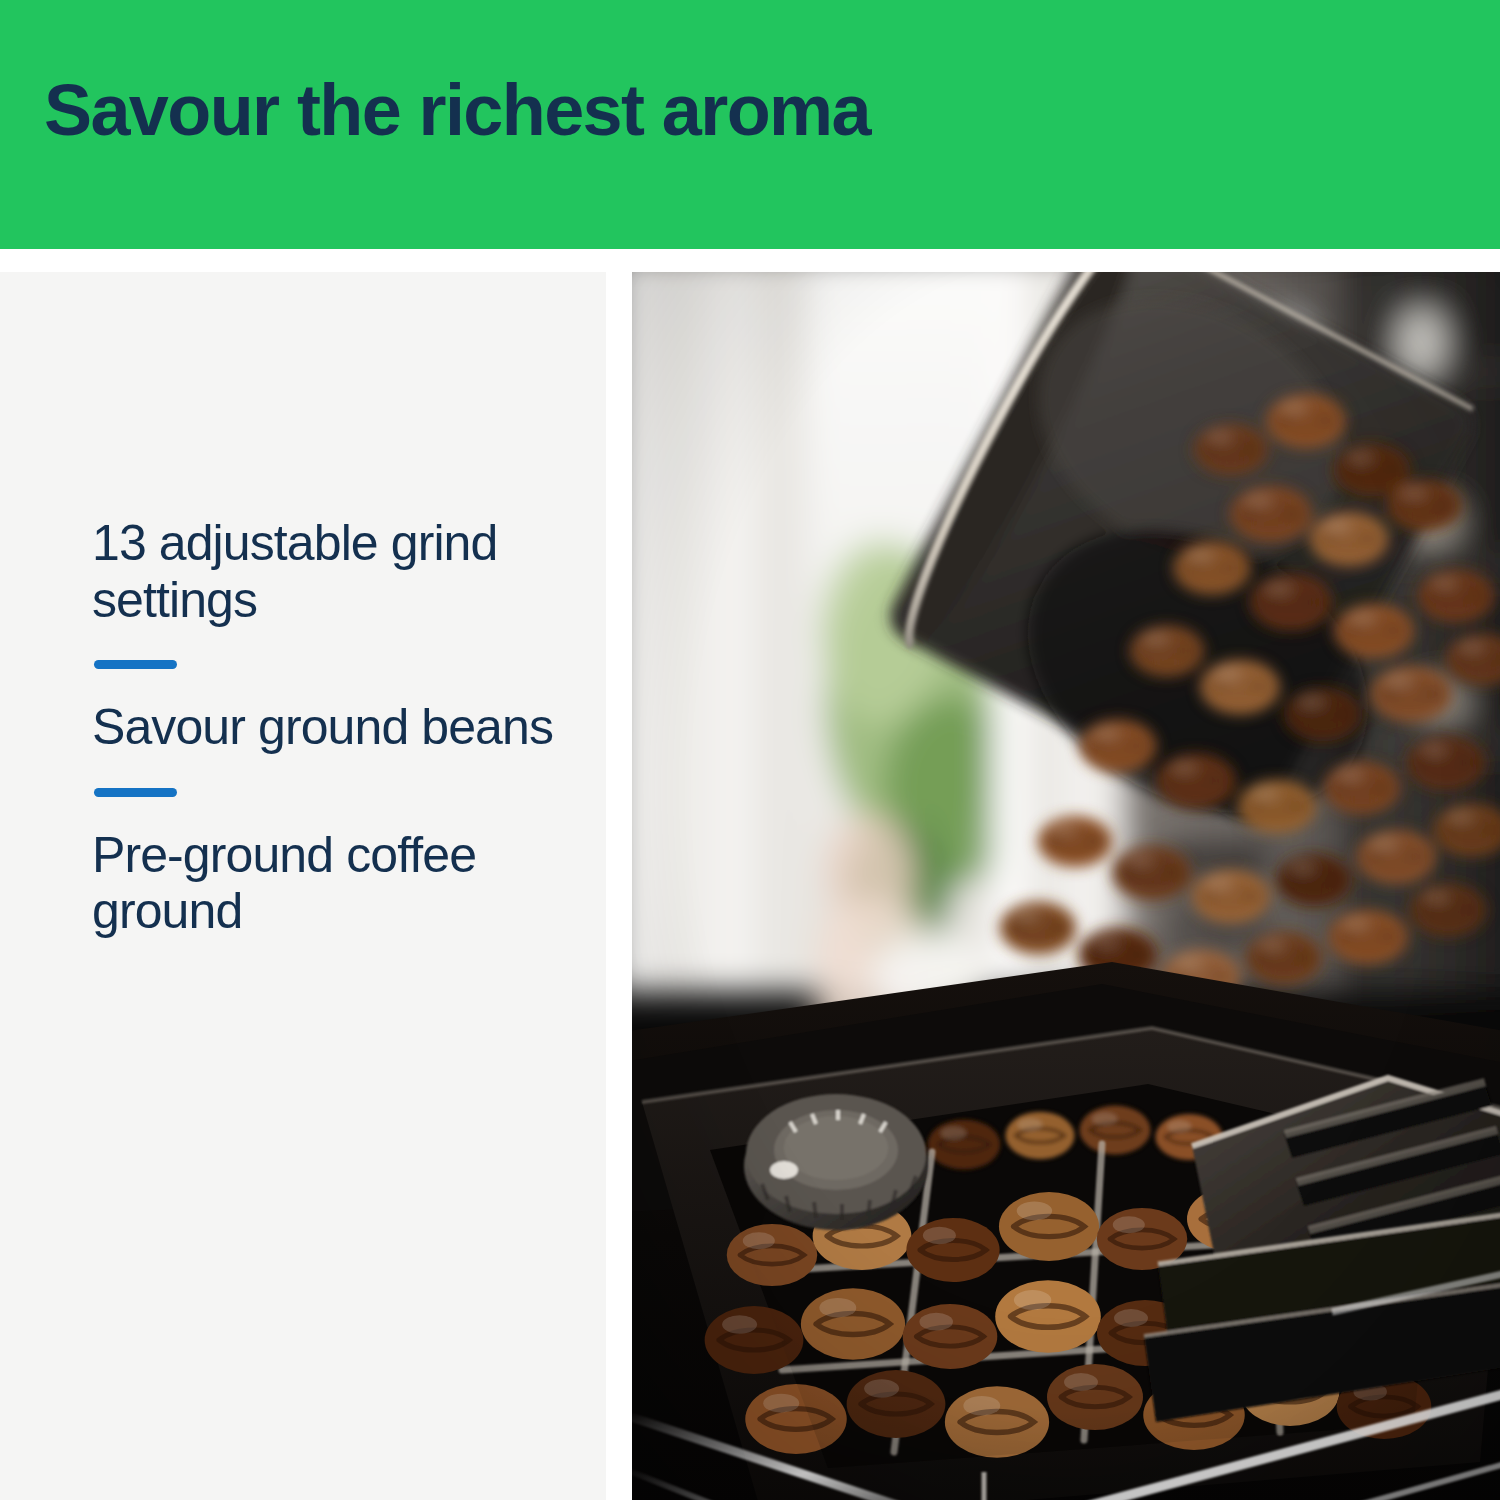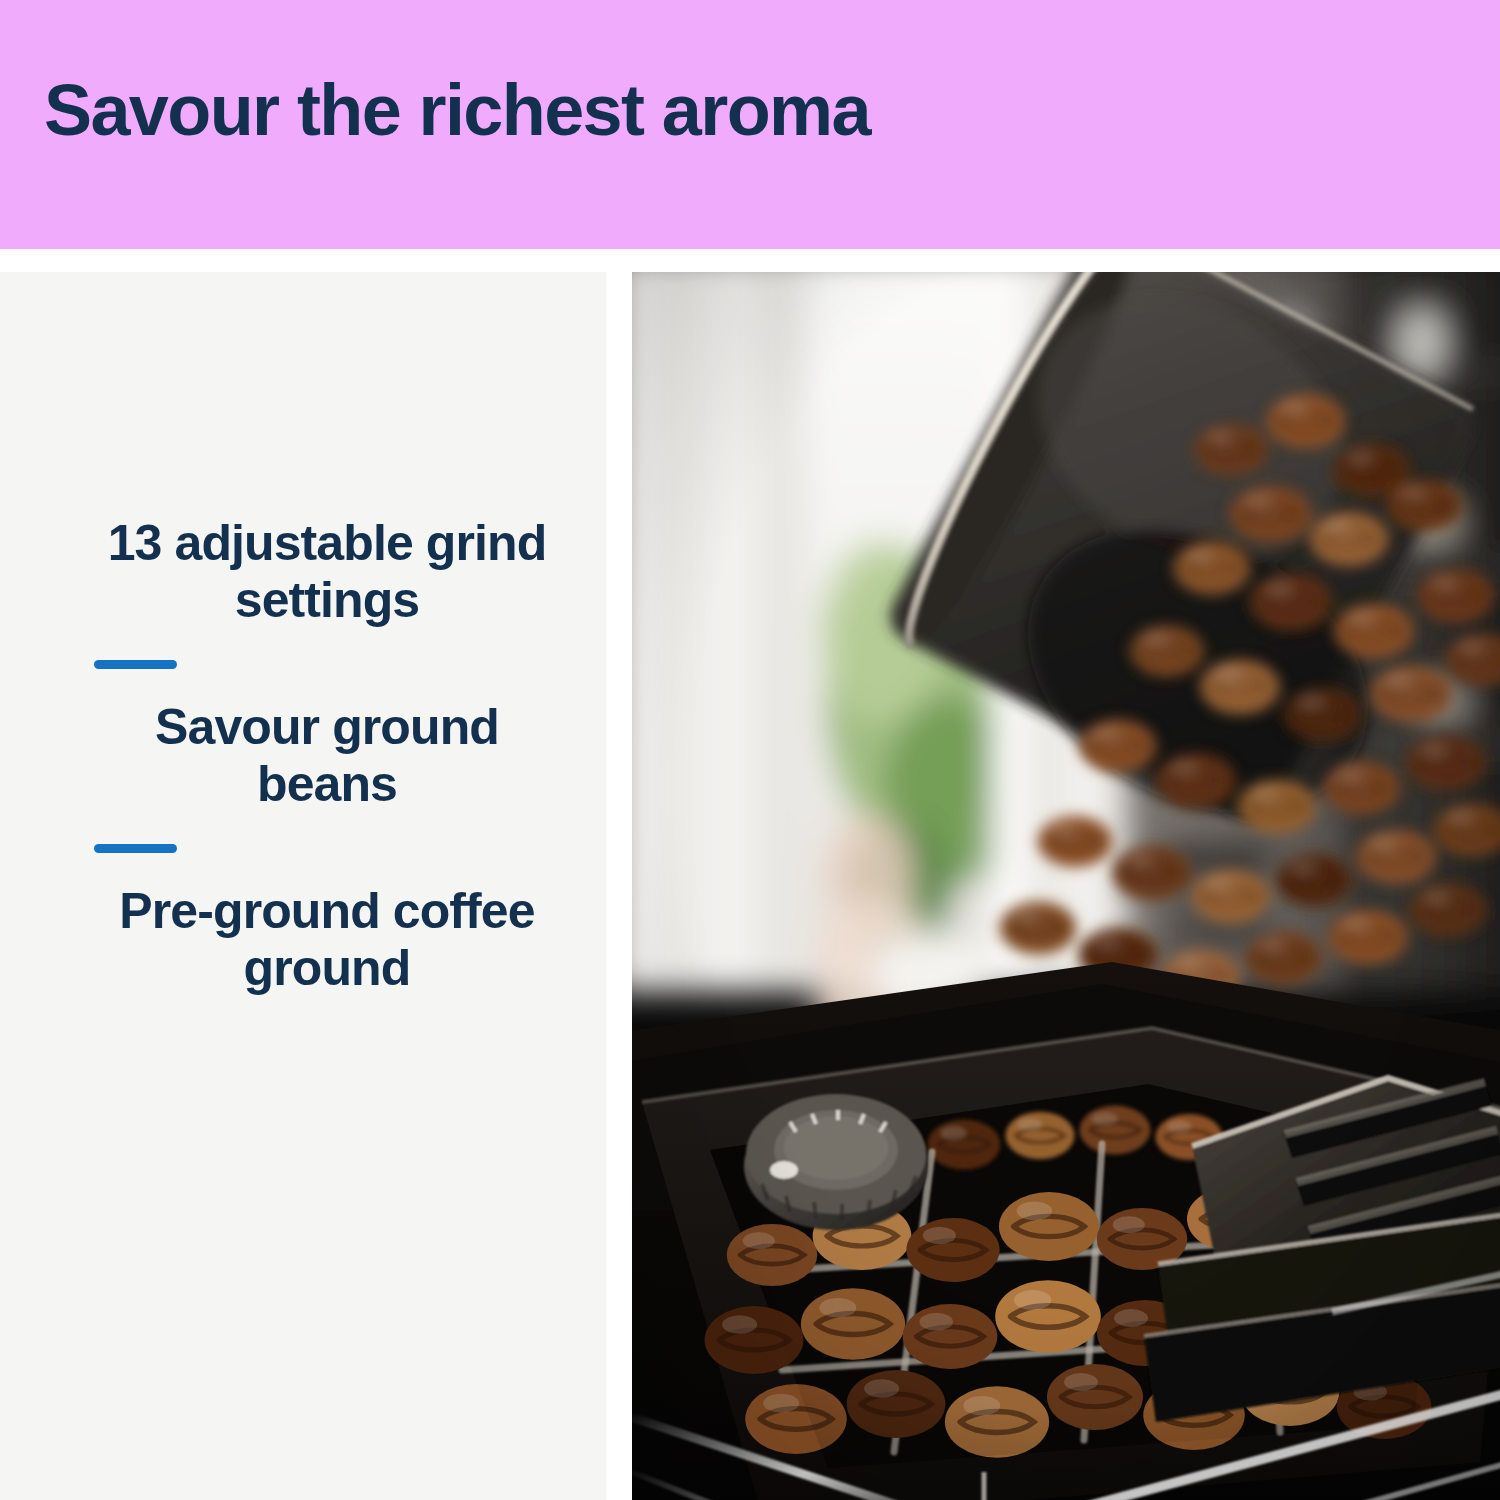--- a/index.html
+++ b/index.html
@@ -17,21 +17,21 @@
     width: 1500px;
     height: 1500px;
     background: #ffffff;
   }
 
   
   .header-band {
     position: absolute;
     left: 0; top: 0;
     width: 1500px; height: 249px;
-    background: #f0abfc;
+    background: #22c55e;
   }
   .headline {
     position: absolute;
     left: 44px;
     top: 74px;
     font-size: 72px;
     font-weight: 700;
     letter-spacing: -1.6px;
     color: #14304f;
     line-height: 1.0;
@@ -48,25 +48,24 @@
 
   .feature-list {
     position: absolute;
     left: 92px;
     top: 243px;
     width: 470px;
   }
 
   .feature-title {
     font-size: 50px;
-    font-weight: 700;
+    font-weight: 400;
     letter-spacing: -0.9px;
     line-height: 1.13;
     color: #14304f;
-    text-align: center;
   }
 
   .divider {
     width: 83px;
     height: 9px;
     border-radius: 5px;
     background: #1573c4;
     margin: 32px 0 30px 2px;
   }
 

